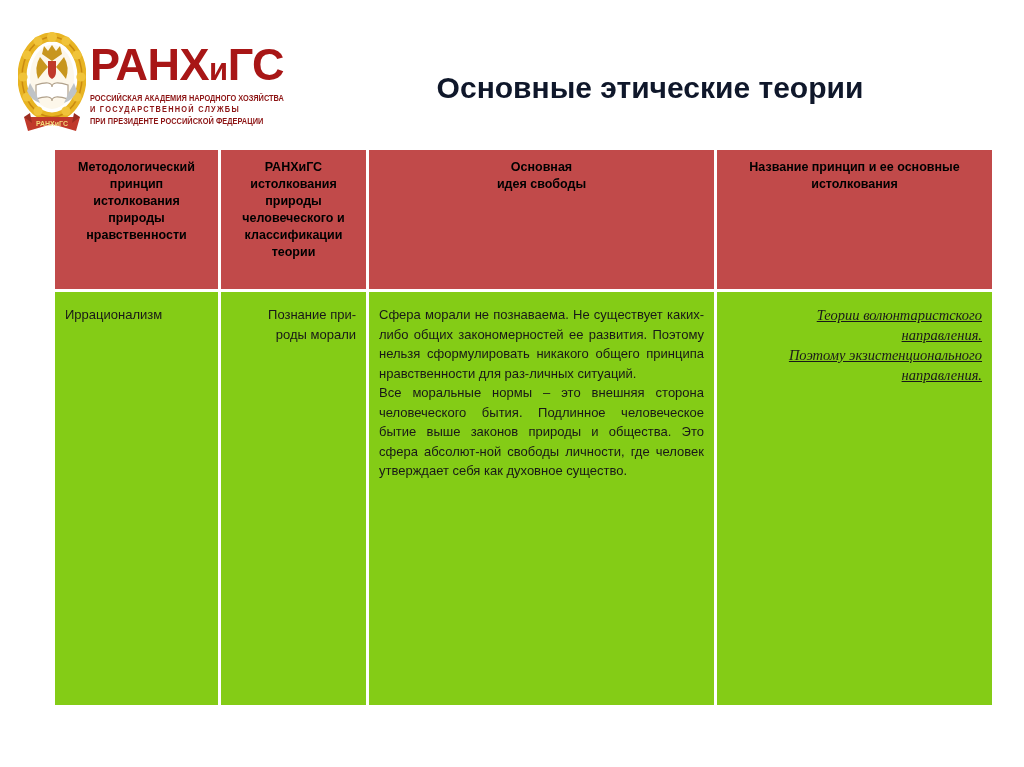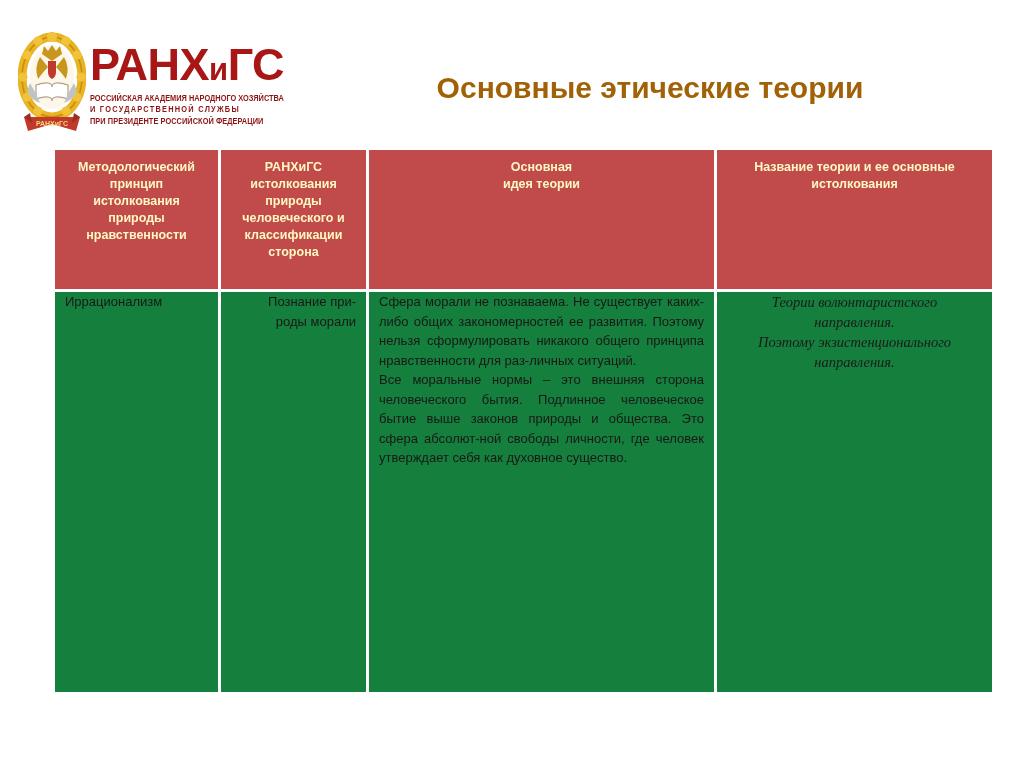--- a/index.html
+++ b/index.html
@@ -75,69 +75,69 @@
   .slide-title {
     position: absolute;
     left: 300px;
     top: 70px;
     width: 700px;
     text-align: center;
     font-family: "Liberation Sans", sans-serif;
     font-weight: bold;
     font-size: 30px;
     line-height: 36px;
-    color: #a16207;
+    color: #0f172a;
   }
 
   
   .tbl {
     position: absolute;
     left: 52px;
     top: 147px;
     width: 937px;
     border-collapse: separate;
     border-spacing: 3px 3px;
     table-layout: fixed;
   }
   .tbl td {
     vertical-align: top;
     padding: 0;
   }
 
   
   .tbl thead td {
     background: #C14A4A;
-    color: #fef9c3;
+    color: #000000;
     font-weight: bold;
     font-size: 12.5px;
     line-height: 17px;
     text-align: center;
     padding: 9px 8px 10px 8px;
     height: 120px;
   }
 
   
   .tbl tbody td {
-    background: #15803d;
+    background: #84cc16;
     font-size: 13px;
     line-height: 19.5px;
     color: #181818;
-    padding: 0 10px 10px 10px;
+    padding: 13px 10px 10px 10px;
     height: 390px;
   }
 
   .col1 { width: 163px; }
   .col2 { width: 145px; }
   .col3 { width: 345px; }
   .col4 { width: 275px; }
 
   td.c1 { text-align: left; }
   td.c2 { text-align: right; margin-top: 47px; }
   td.c3 { text-align: justify; margin-top: 28px; }
-  td.c4 { text-align: center; }
+  td.c4 { text-align: right; text-decoration: underline; }
 
   td.c3 p {
     margin: 0;
     text-align: justify;
     text-justify: inter-word;
   }
   td.c3 p.last-para { }
 
   td.c4 .teoria {
     font-family: "Liberation Serif", "DejaVu Serif", serif;
@@ -223,28 +223,28 @@
           <div>истолкования</div>
           <div>природы</div>
           <div>нравственности</div>
         </td>
         <td>
           <div>РАНХиГС</div>
           <div>истолкования</div>
           <div>природы</div>
           <div>человеческого и</div>
           <div>классификации</div>
-          <div>сторона</div>
+          <div>теории</div>
         </td>
         <td>
           <div>Основная</div>
-          <div>идея теории</div>
-        </td>
-        <td>
-          <div>Название теории и ее основные</div>
+          <div>идея свободы</div>
+        </td>
+        <td>
+          <div>Название принцип и ее основные</div>
           <div>истолкования</div>
         </td>
       </tr>
     </thead>
     <tbody>
       <tr>
         <td class="c1">Иррационализм</td>
         <td class="c2">
           <div>Познание при-</div>
           <div>роды морали</div>

